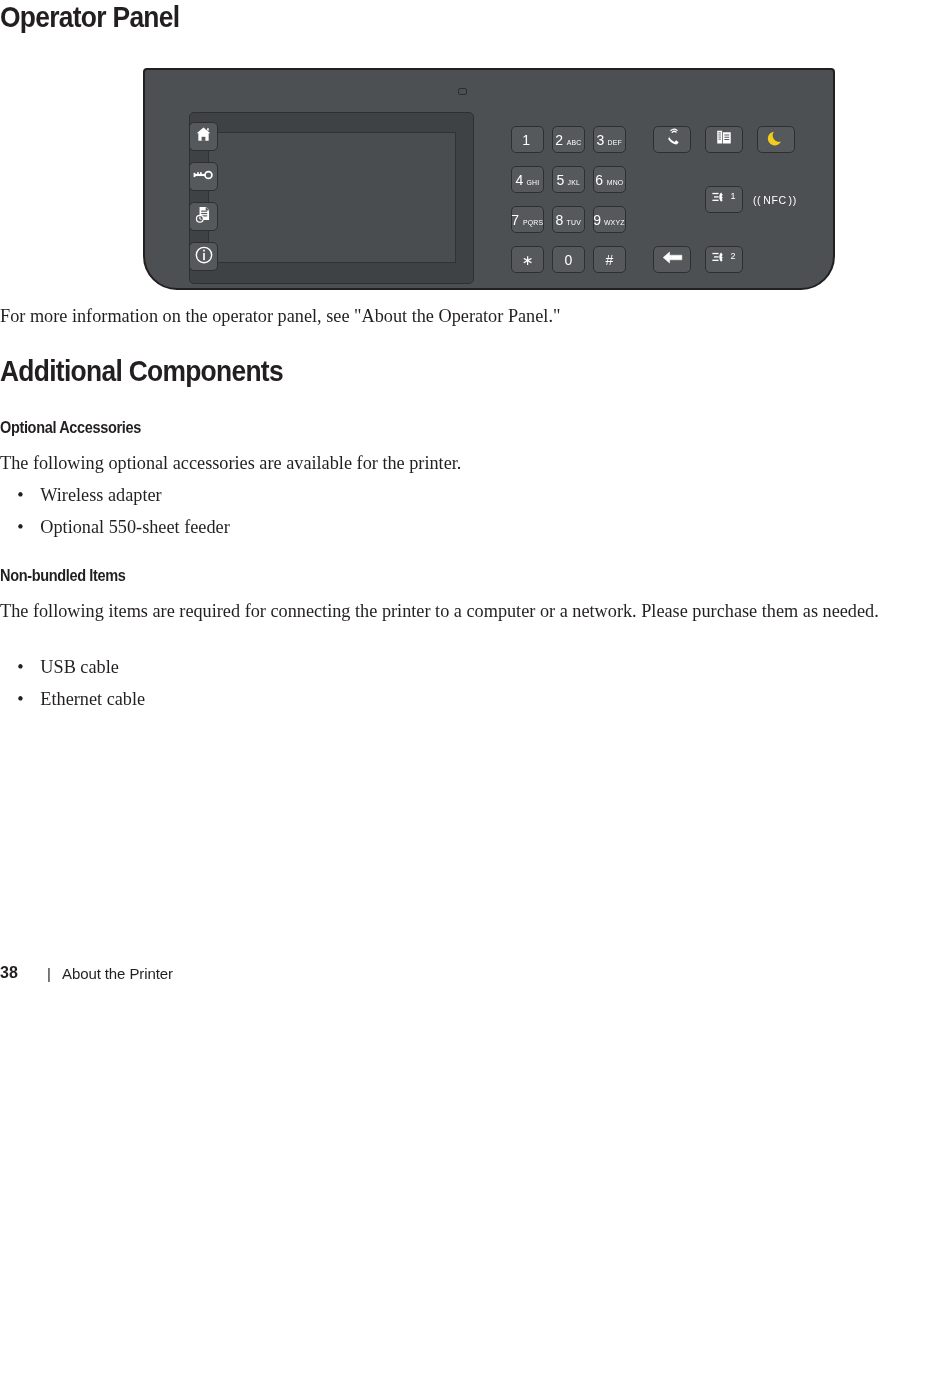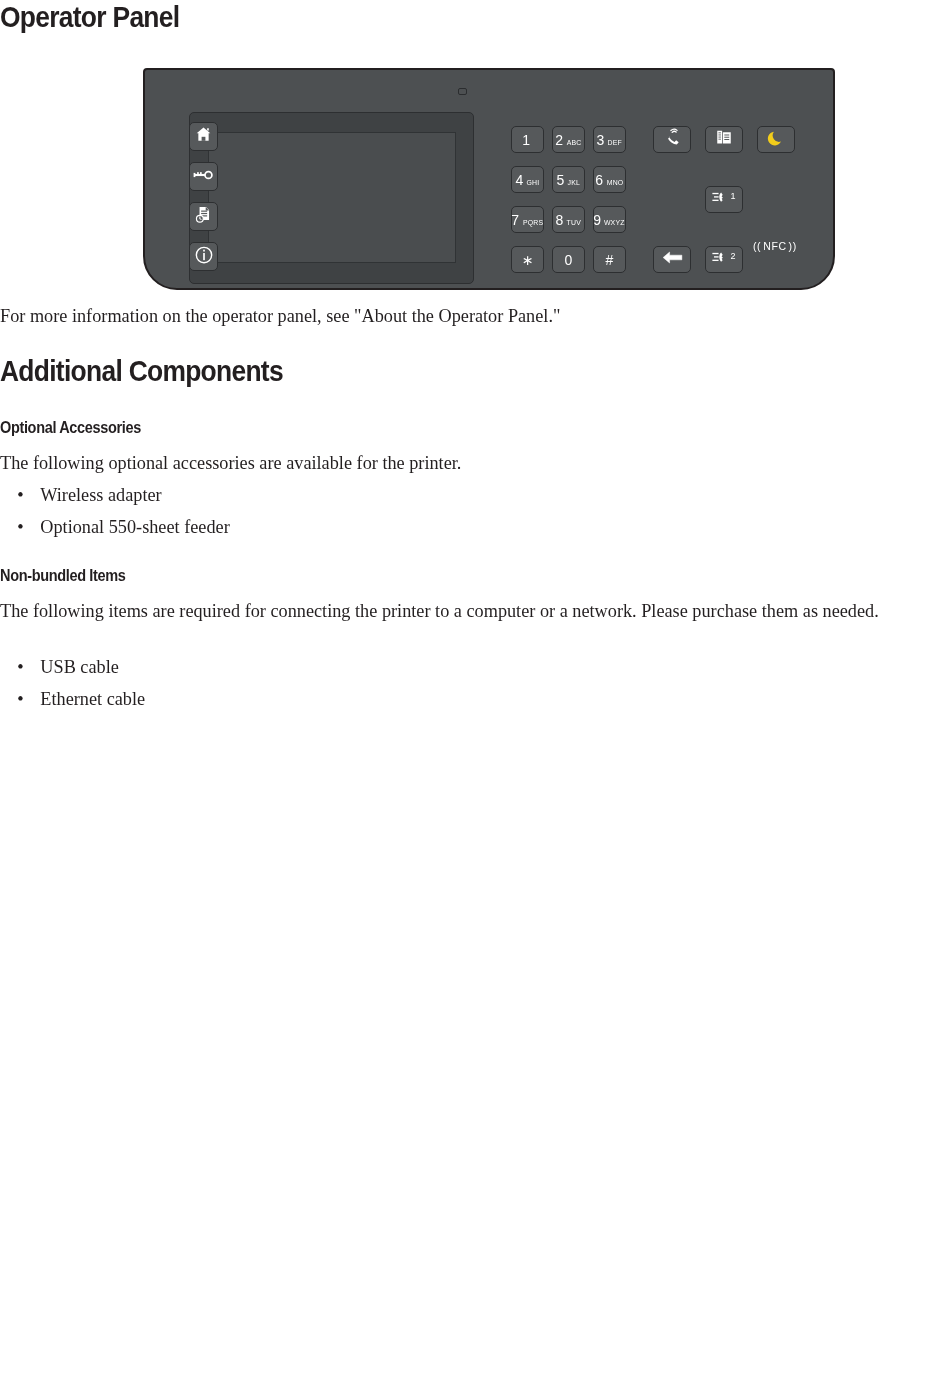--- a/index.html
+++ b/index.html
@@ -401,21 +401,21 @@
           <svg width="17" height="15" viewBox="0 0 22 18" fill="none">
             <rect x="0.5" y="3" width="8" height="1.7" fill="#ffffff"></rect>
             <rect x="2.6" y="7.4" width="6" height="1.7" fill="#ffffff"></rect>
             <rect x="0.5" y="11.8" width="8" height="1.7" fill="#ffffff"></rect>
             <path d="M11.8 2.6c-1.7 1.3-2.4 3.5-2.4 5.8s.8 4.6 2.4 6l2-1.7-1.3-2.1 1.6-1.4-1.6-1.6 1.3-2.2-2-2.8Z" fill="#ffffff"></path>
           </svg>
         </span>
         <span class="sd-num">1</span>
       </div>
 
-      <div class="nfc-label" style="left:608px; top:124px;margin-top:46px;">
+      <div class="nfc-label" style="left:608px; top:124px;">
         <span>((</span><span style="margin:0 2px;">NFC</span><span>))</span>
       </div>
 
       <div class="btn wide" style="left:508px; top:176px;">
         <span>
           <svg width="21" height="15" viewBox="0 0 26 18" fill="none">
             <path d="M9.4 2.2 1.4 9l8 6.8v-3.9h15.2V6.1H9.4V2.2Z" fill="#ffffff" stroke="#ffffff" stroke-width="0.6" stroke-linejoin="round"></path>
           </svg>
         </span>
       </div>
@@ -455,14 +455,19 @@
 
   <div class="body-text" style="left:0px; top:598px; width:938px;">The following items are required for connecting the printer to a computer or a network. Please purchase them as needed.</div>
 
   <div class="bullet-row" style="left:0px; top:655px;">
     <span class="dot">•</span><span>USB cable</span>
   </div>
   <div class="bullet-row" style="left:0px; top:687px;">
     <span class="dot">•</span><span>Ethernet cable</span>
   </div>
 
+  <div class="footer">
+    <span class="pg">38</span>
+    <span class="sep">|</span>
+    <span class="sect">About the Printer</span>
+  </div>
 
 </div>
 
 </body></html>

